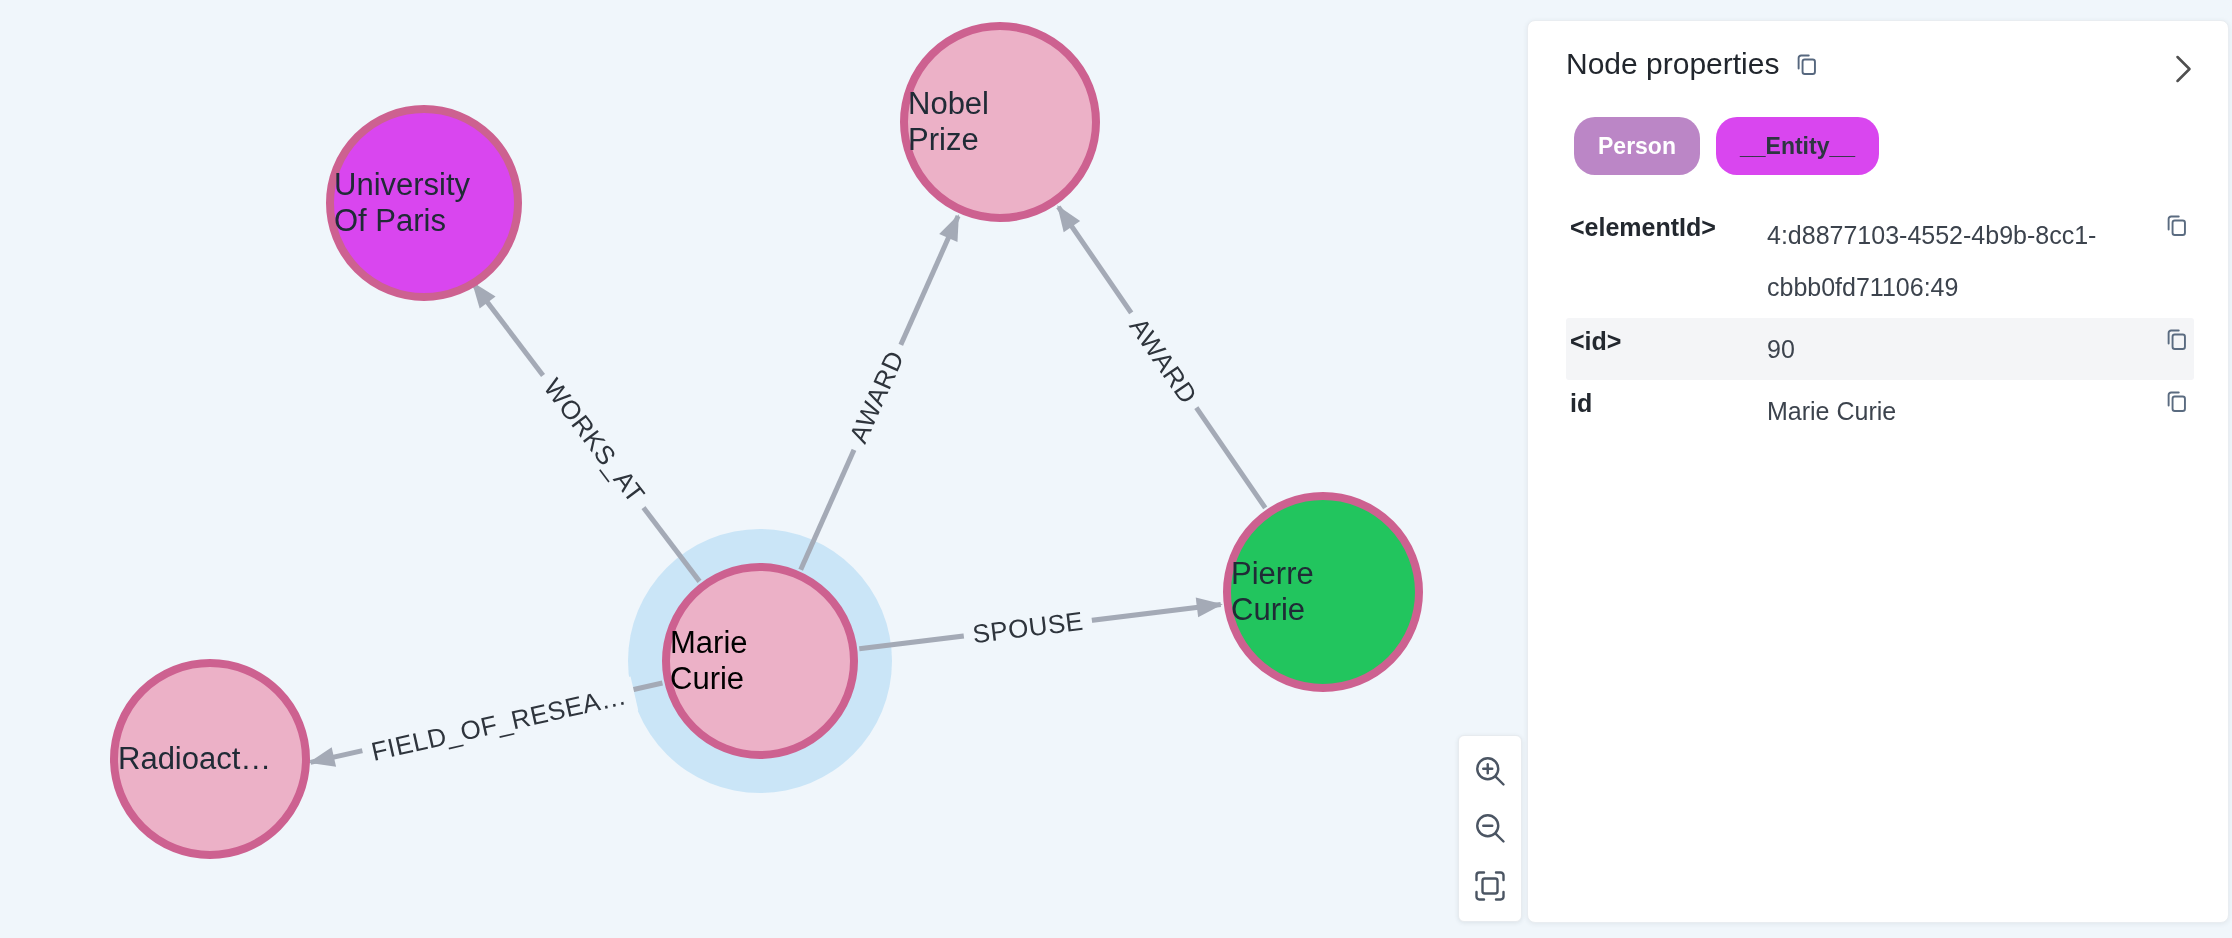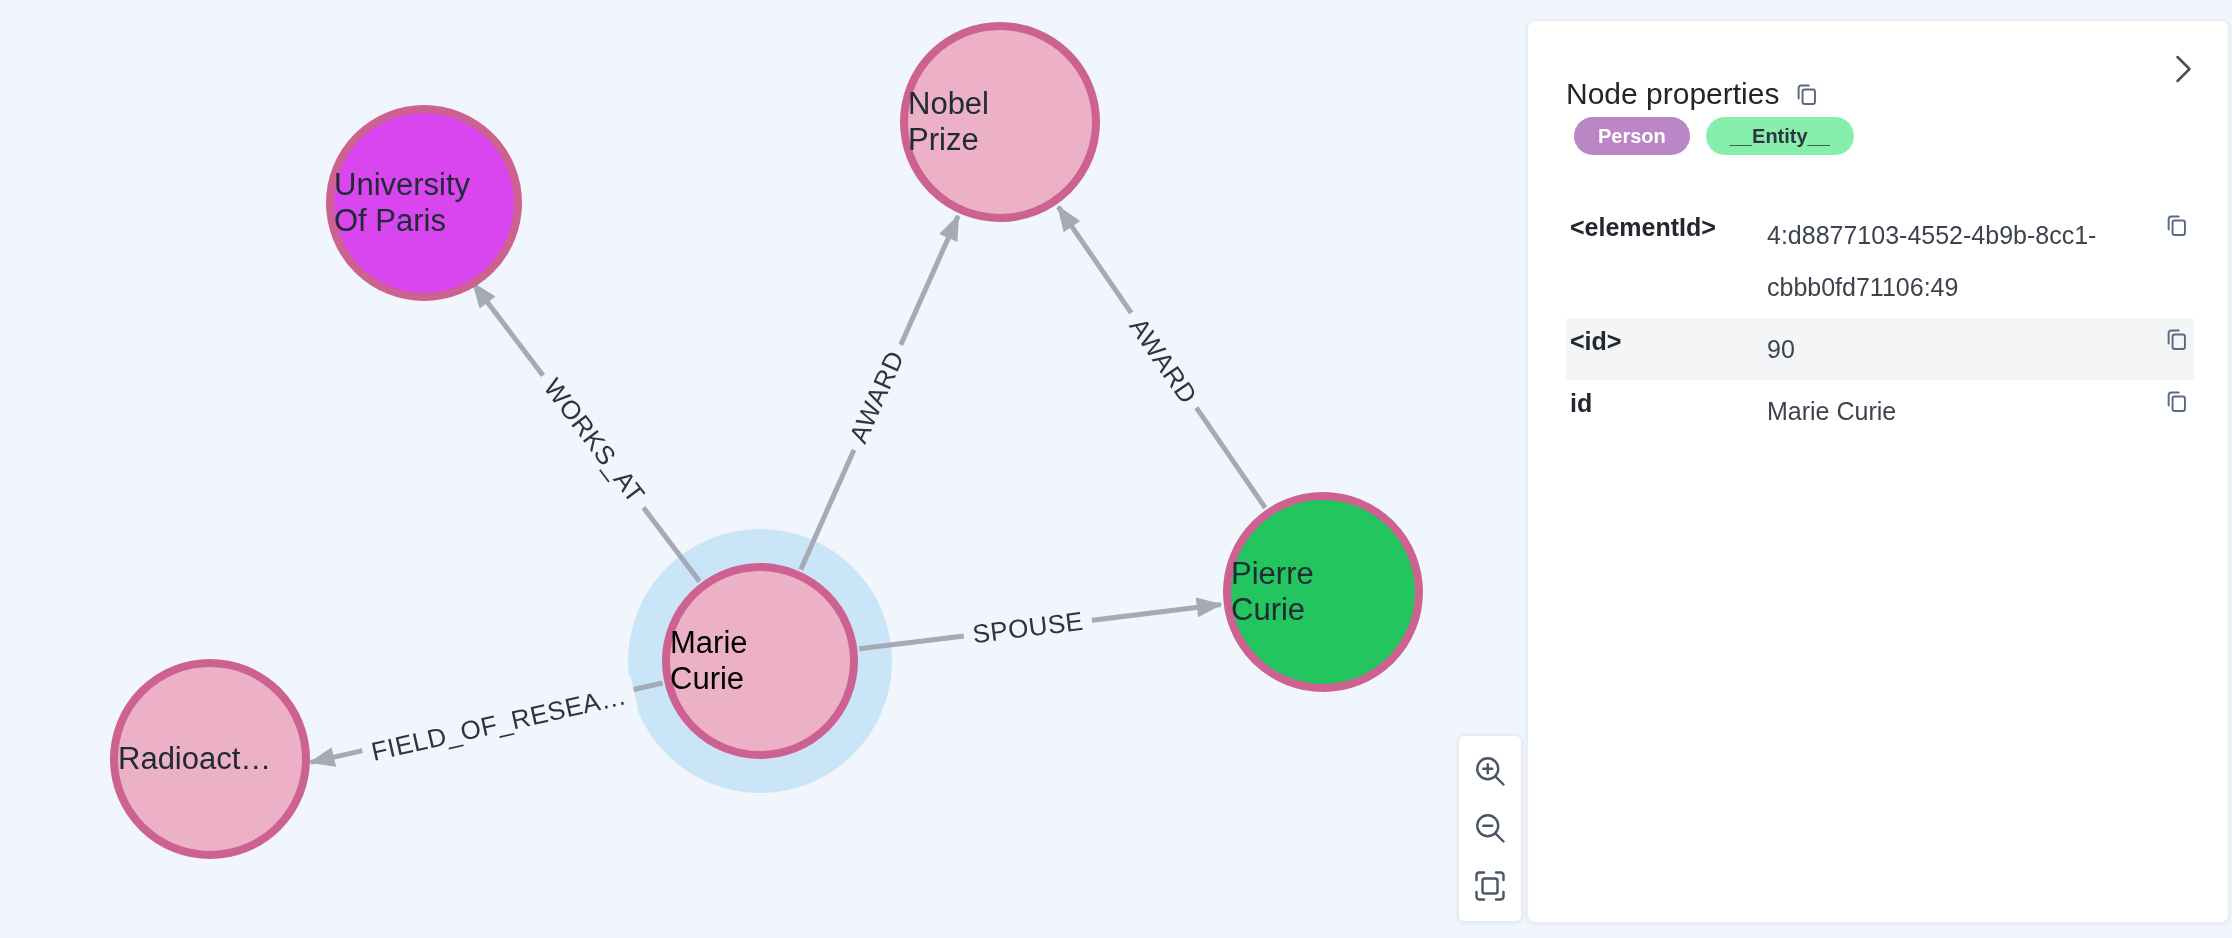--- a/index.html
+++ b/index.html
@@ -32,28 +32,28 @@
     box-sizing:border-box;padding:6px 0;
   }
   .tool-btn{background:none;border:none;padding:0;margin:0;cursor:pointer;line-height:0;}
   
   #side-panel{
     position:absolute;left:1527px;top:20px;width:702px;height:903px;
     background:#ffffff;border:1px solid #e9edf1;border-radius:8px;
     box-shadow:0 1px 5px rgba(40,55,70,.08);
     box-sizing:border-box;
   }
-  #panel-header{position:absolute;left:38px;top:26px;display:flex;align-items:center;gap:14px;margin-top:30px;}
+  #panel-header{position:absolute;left:38px;top:26px;display:flex;align-items:center;gap:14px;}
   #panel-title{margin:0;font-size:30px;font-weight:500;color:#21262d;}
   .icon-btn{background:none;border:none;padding:0;margin:0;cursor:pointer;line-height:0;}
   #panel-collapse{position:absolute;right:28px;top:30px;}
   #badges{position:absolute;left:46px;top:96px;display:flex;gap:16px;}
   .badge{
-    height:38px;border-radius:21px;display:flex;align-items:center;
-    padding:0 24px;font-size:20px;font-weight:bold;
+    height:58px;border-radius:21px;display:flex;align-items:center;
+    padding:0 24px;font-size:23px;font-weight:bold;
   }
   #props{position:absolute;left:38px;top:183px;right:34px;}
   .prop-row{
     display:grid;grid-template-columns:197px minmax(0,1fr) 34px;
     align-items:start;min-height:47px;box-sizing:border-box;padding:5px 4px;
   }
   .prop-row:nth-child(2){background:#f4f5f7;border-radius:3px;}
   .prop-key{font-size:25px;font-weight:bold;color:#23282f;line-height:36px;}
   .prop-value{font-size:25px;color:#3c434d;line-height:52px;}
   .prop-copy{justify-self:end;margin-top:3px;}
@@ -138,21 +138,21 @@
       </svg>
     </button>
   </div>
   <button id="panel-collapse" class="icon-btn">
     <svg width="36" height="36" viewBox="0 0 24 24" fill="none" stroke="#4f4f4f" stroke-width="1.7" stroke-linecap="round" stroke-linejoin="round">
       <path d="M9 4 l8 8 -8 8"></path>
     </svg>
   </button>
   <div id="badges">
       <span class="badge" style="background: rgb(187, 134, 198); color: rgb(255, 255, 255);">Person</span>
-      <span class="badge" style="background: #86efac; color: rgb(45, 54, 64);">__Entity__</span>
+      <span class="badge" style="background: #d946ef; color: rgb(45, 54, 64);">__Entity__</span>
     </div>
   <div id="props">
       <div class="prop-row">
         <div class="prop-key">&lt;elementId&gt;</div>
         <div class="prop-value">4:d8877103-4552-4b9b-8cc1-cbbb0fd71106:49</div>
         <button class="icon-btn prop-copy"><svg width="27" height="27" viewBox="0 0 24 24" fill="none" stroke="#5a6b80" stroke-width="1.7" stroke-linecap="round" stroke-linejoin="round">
   <rect x="8.5" y="7.5" width="11" height="13" rx="2"></rect>
   <path d="M5 15.5 V6.2 A2.2 2.2 0 0 1 7.2 4 H14"></path>
           </svg></button>
       </div>

